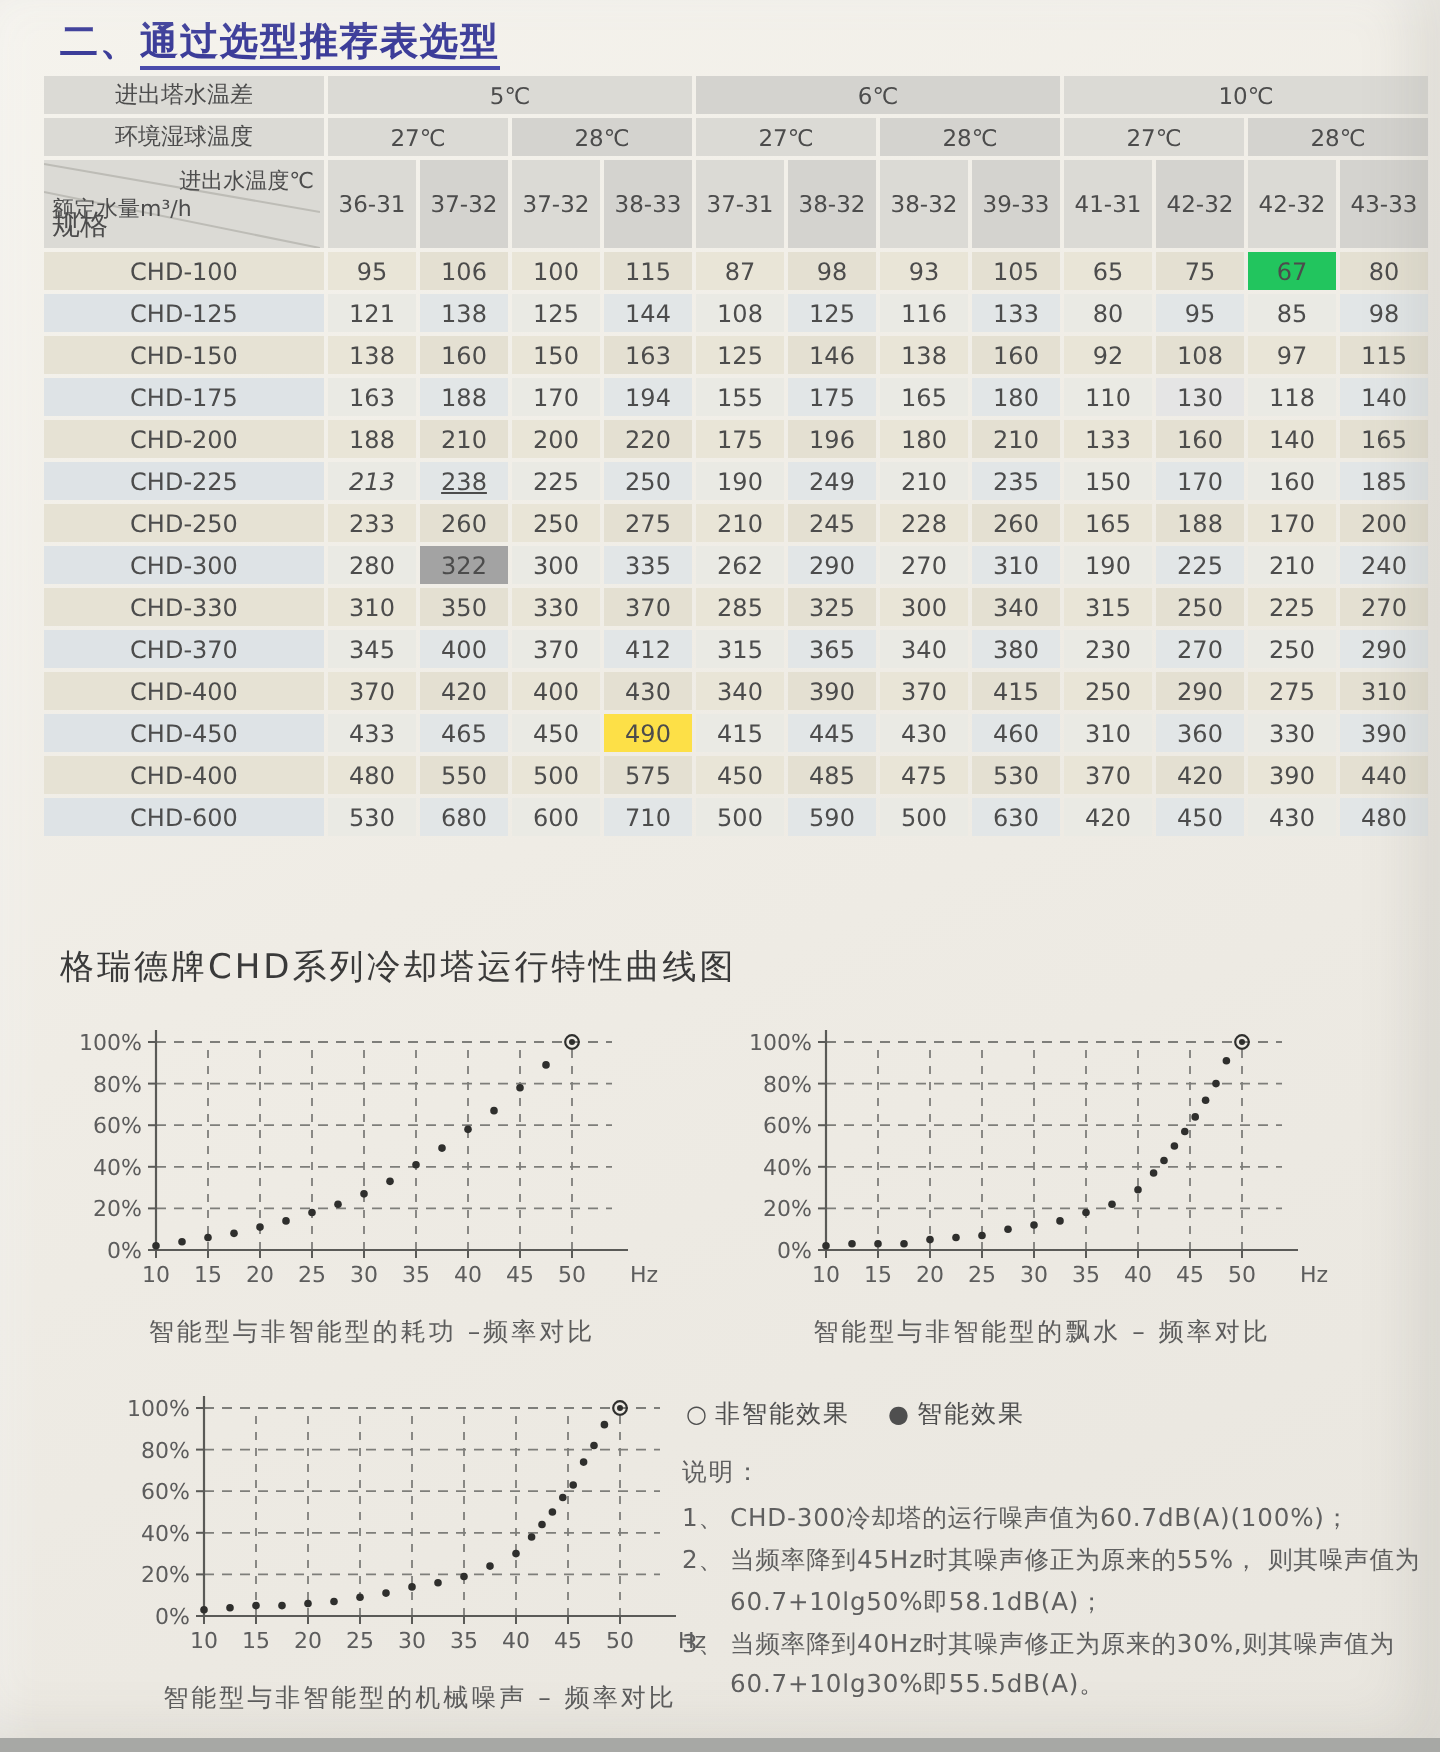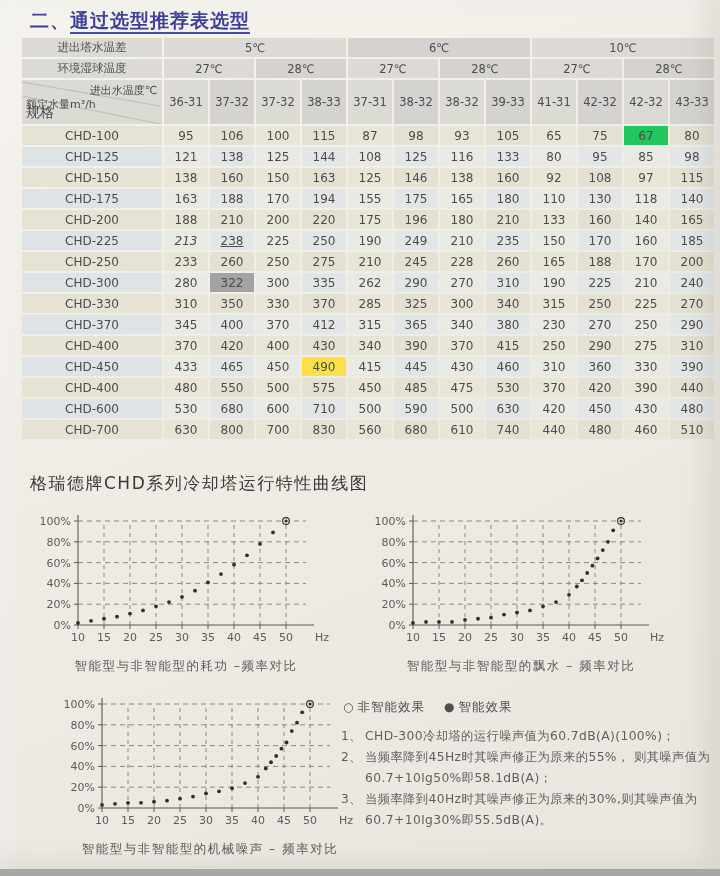--- a/index.html
+++ b/index.html
@@ -301,35 +301,20 @@
         <td class="dc val" style="background: rgb(234, 234, 228);">600</td>
         <td class="dc val" style="background: rgb(226, 230, 231);">710</td>
         <td class="dc val" style="background: rgb(234, 234, 228);">500</td>
         <td class="dc val" style="background: rgb(226, 230, 231);">590</td>
         <td class="dc val" style="background: rgb(234, 234, 228);">500</td>
         <td class="dc val" style="background: rgb(226, 230, 231);">630</td>
         <td class="dc val" style="background: rgb(234, 234, 228);">420</td>
         <td class="dc val" style="background: rgb(226, 230, 231);">450</td>
         <td class="dc val" style="background: rgb(234, 234, 228);">430</td>
         <td class="dc val" style="background: rgb(226, 230, 231);">480</td>
-      </tr>
-      <tr>
-        <td class="lab val" style="background: rgb(230, 226, 212);">CHD-700</td>
-        <td class="dc val" style="background: rgb(233, 229, 215);">630</td>
-        <td class="dc val" style="background: rgb(228, 224, 210);">800</td>
-        <td class="dc val" style="background: rgb(233, 229, 215);">700</td>
-        <td class="dc val" style="background: rgb(228, 224, 210);">830</td>
-        <td class="dc val" style="background: rgb(233, 229, 215);">560</td>
-        <td class="dc val" style="background: rgb(228, 224, 210);">680</td>
-        <td class="dc val" style="background: rgb(233, 229, 215);">610</td>
-        <td class="dc val" style="background: rgb(228, 224, 210);">740</td>
-        <td class="dc val" style="background: rgb(233, 229, 215);">440</td>
-        <td class="dc val" style="background: rgb(228, 224, 210);">480</td>
-        <td class="dc val" style="background: rgb(233, 229, 215);">460</td>
-        <td class="dc val" style="background: rgb(228, 224, 210);">510</td>
       </tr>
     </tbody>
   </table>
 
 <div class="section-title">格瑞德牌CHD系列冷却塔运行特性曲线图</div>
 
 <div class="chart" id="chart-0">
   <div class="chart-svg-holder"><svg width="316" height="150" viewBox="0 0 316 150">
         <line x1="50" y1="101.2" x2="278" y2="101.2" stroke="#7e7e7a" stroke-width="0.9" stroke-dasharray="5 4"></line>
         <line x1="50" y1="80.4" x2="278" y2="80.4" stroke="#7e7e7a" stroke-width="0.9" stroke-dasharray="5 4"></line>
@@ -546,20 +531,21 @@
       </svg></div>
   <div class="chart-caption">智能型与非智能型的机械噪声 – 频率对比</div>
 </div>
 
 <div class="legend">
   <span class="grp"><span class="mk">○</span><span>非智能效果</span></span>
   <span class="grp"><span class="mk">●</span><span>智能效果</span></span>
 </div>
 
 <div class="notes">
+  <div class="nh">说明：</div>
   <div class="note-item">
     <span class="num">1、</span>
     <span class="txt">CHD-300冷却塔的运行噪声值为60.7dB(A)(100%)；</span>
   </div>
   <div class="note-item">
     <span class="num">2、</span>
     <span class="txt">当频率降到45Hz时其噪声修正为原来的55%， 则其噪声值为60.7+10lg50%即58.1dB(A)；</span>
   </div>
   <div class="note-item">
     <span class="num">3、</span>

